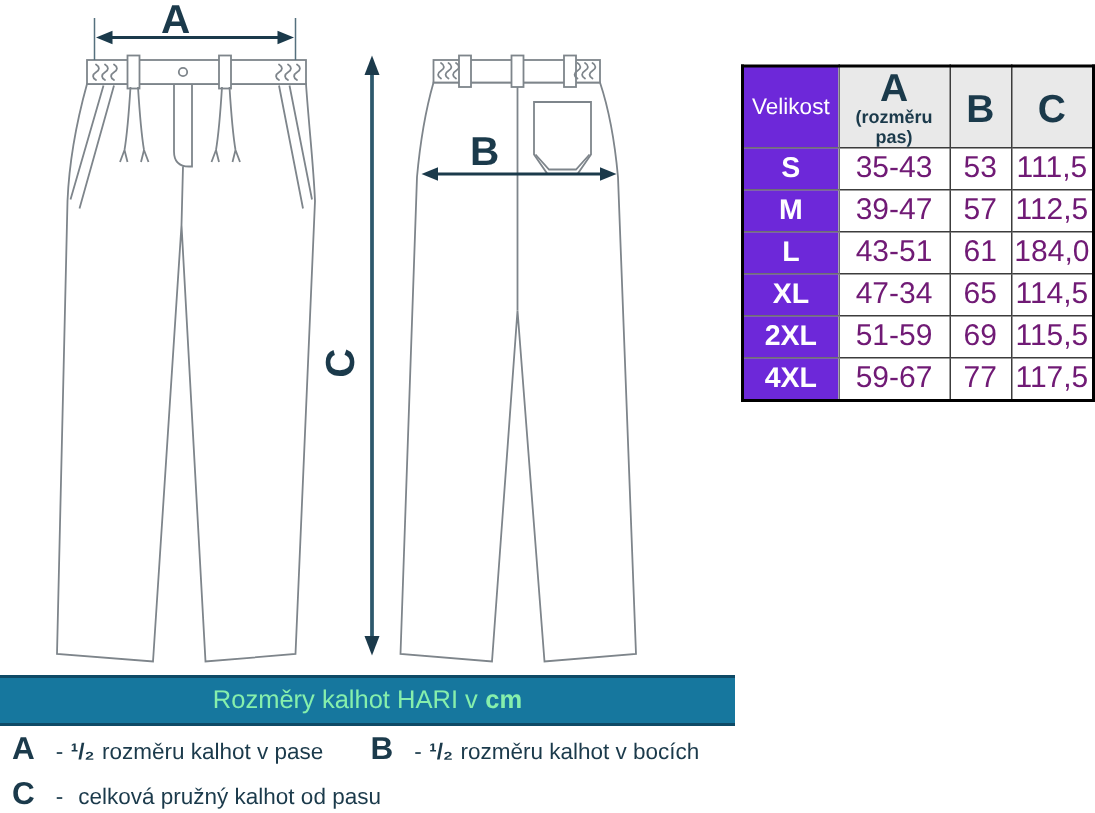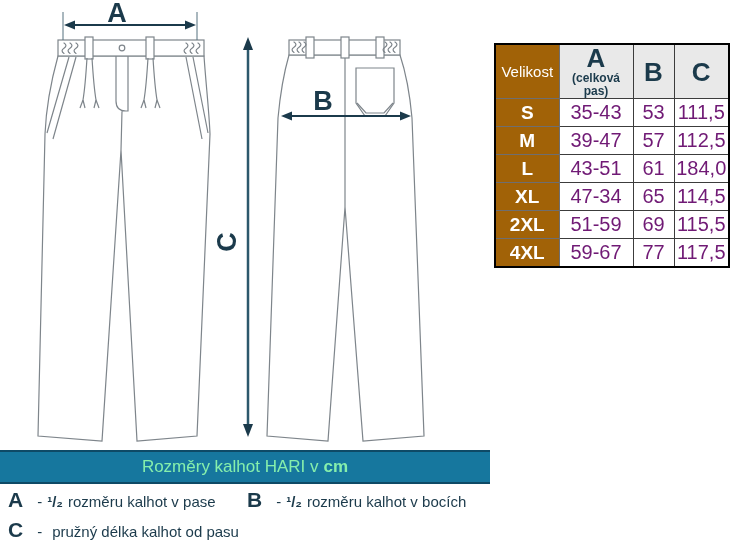--- a/index.html
+++ b/index.html
@@ -21,21 +21,21 @@
                display:flex;align-items:baseline;}
   .legend-letter{font-weight:bold;font-size:21px;margin-right:14px;line-height:1;}
   .legend-dash{margin-right:5px;}
   .legend-frac{font-weight:bold;margin-right:5px;font-size:15px;}
 
   
   .size-table{position:absolute;left:494px;top:43px;border-collapse:collapse;
               table-layout:fixed;border:2px solid #000;}
   .size-table td,.size-table th{border:1px solid #3c3c3c;text-align:center;
               vertical-align:middle;padding:0;}
-  .size-table .dark{background:#a16207;color:#fff;border-color:#6e6e70;}
+  .size-table .dark{background:#6d28d9;color:#fff;border-color:#6e6e70;}
   .size-table th.dark{font-weight:normal;font-size:15px;}
   .size-table .light{background:#e9e9e9;}
   .size-table .big{font-weight:bold;font-size:26px;color:#1b3a4b;line-height:1;}
   .size-table .sub{font-size:12px;color:#1b3a4b;line-height:1.1;margin-top:1px;}
   .size-table td.size{font-weight:bold;font-size:19px;}
   .size-table td.val{font-size:20px;color:#701a75;background:#fff;}
   .size-table tr.data{height:28px;}
   .size-table tr.head{height:43px;}
 </style>
 </head>
@@ -139,36 +139,36 @@
   <div class="legend-item" style="left:247px;top:489px">
     <span class="legend-letter">B</span>
     <span class="legend-dash">-</span>
     <span class="legend-frac">¹/₂</span>
     <span class="legend-text">rozměru kalhot v bocích</span>
   </div>
   <div class="legend-item" style="left:8px;top:519px">
     <span class="legend-letter">C</span>
     <span class="legend-dash">-</span>
     <span class="legend-frac"></span>
-    <span class="legend-text">pružný délka kalhot od pasu</span>
+    <span class="legend-text">celková pružný kalhot od pasu</span>
   </div>
 
   <table class="size-table">
     <colgroup>
         <col style="width:64px">
         <col style="width:74px">
         <col style="width:41px">
         <col style="width:55px">
       </colgroup>
     <tbody>
         <tr class="head">
       <th class="dark">Velikost</th>
       <th class="light">
         <div class="big">A</div>
-        <div class="sub">(celková pas)</div>
+        <div class="sub">(rozměru pas)</div>
       </th>
       <th class="light big">B</th>
       <th class="light big">C</th>
     </tr>
     <tr class="data">
       <td class="dark size">S</td>
       <td class="val">35-43</td>
       <td class="val">53</td>
       <td class="val">111,5</td>
     </tr>

